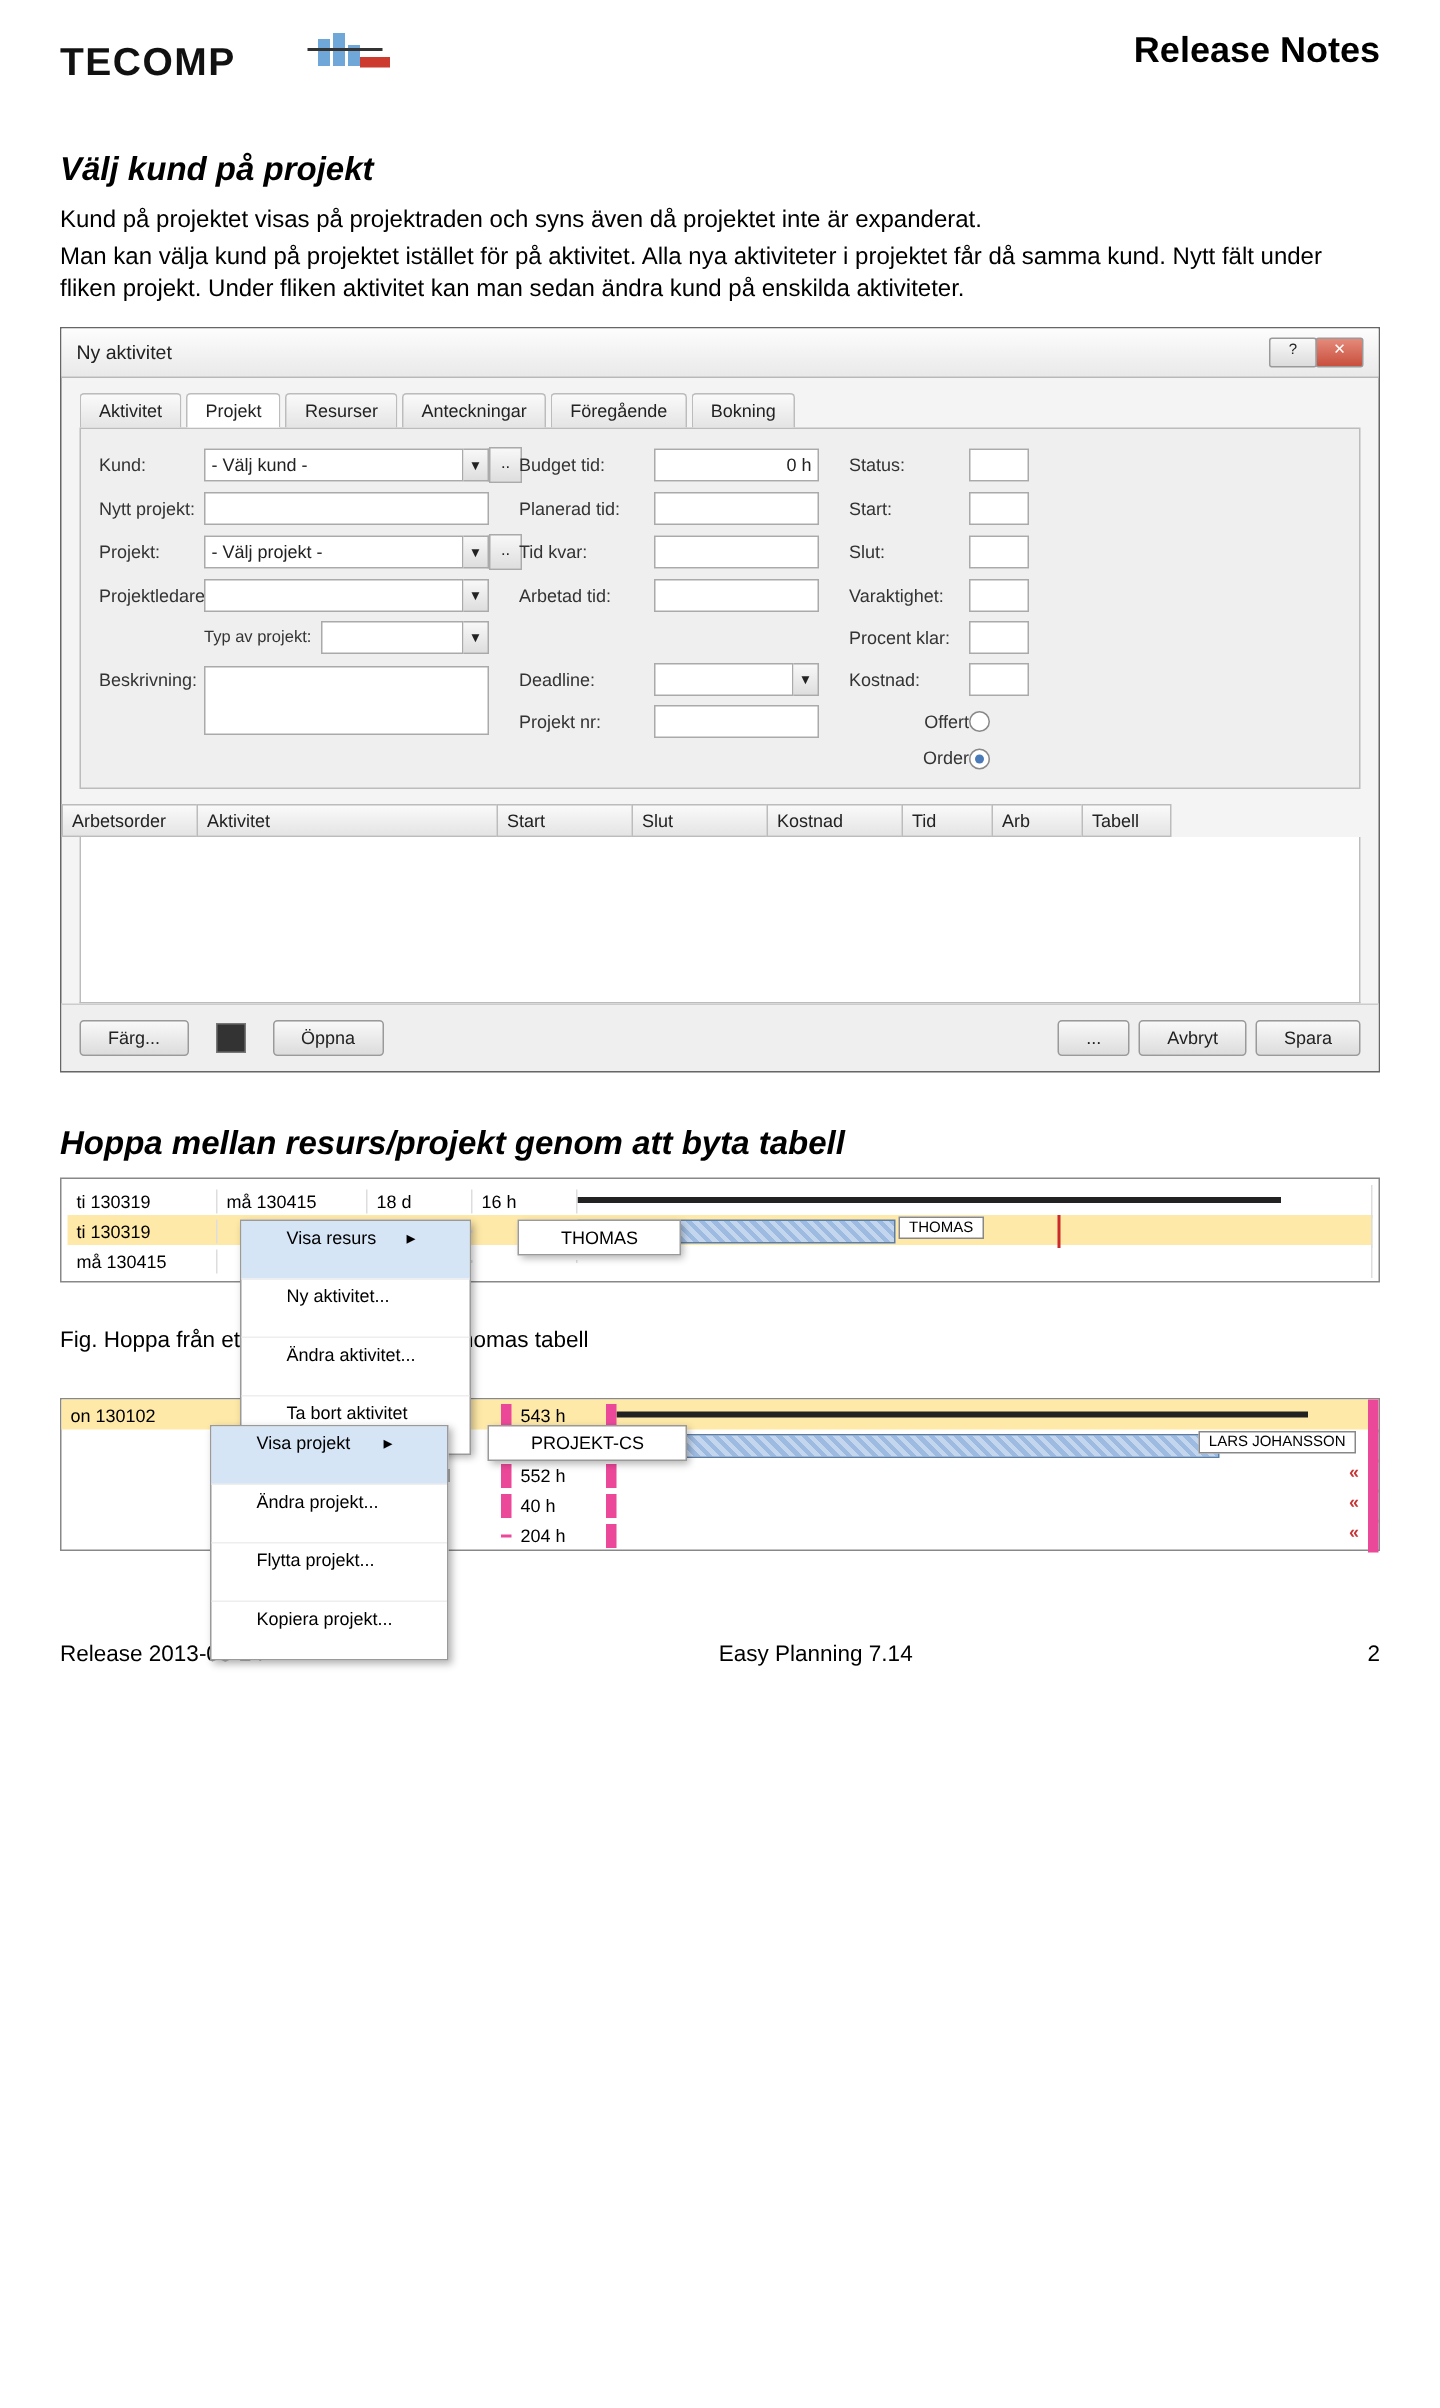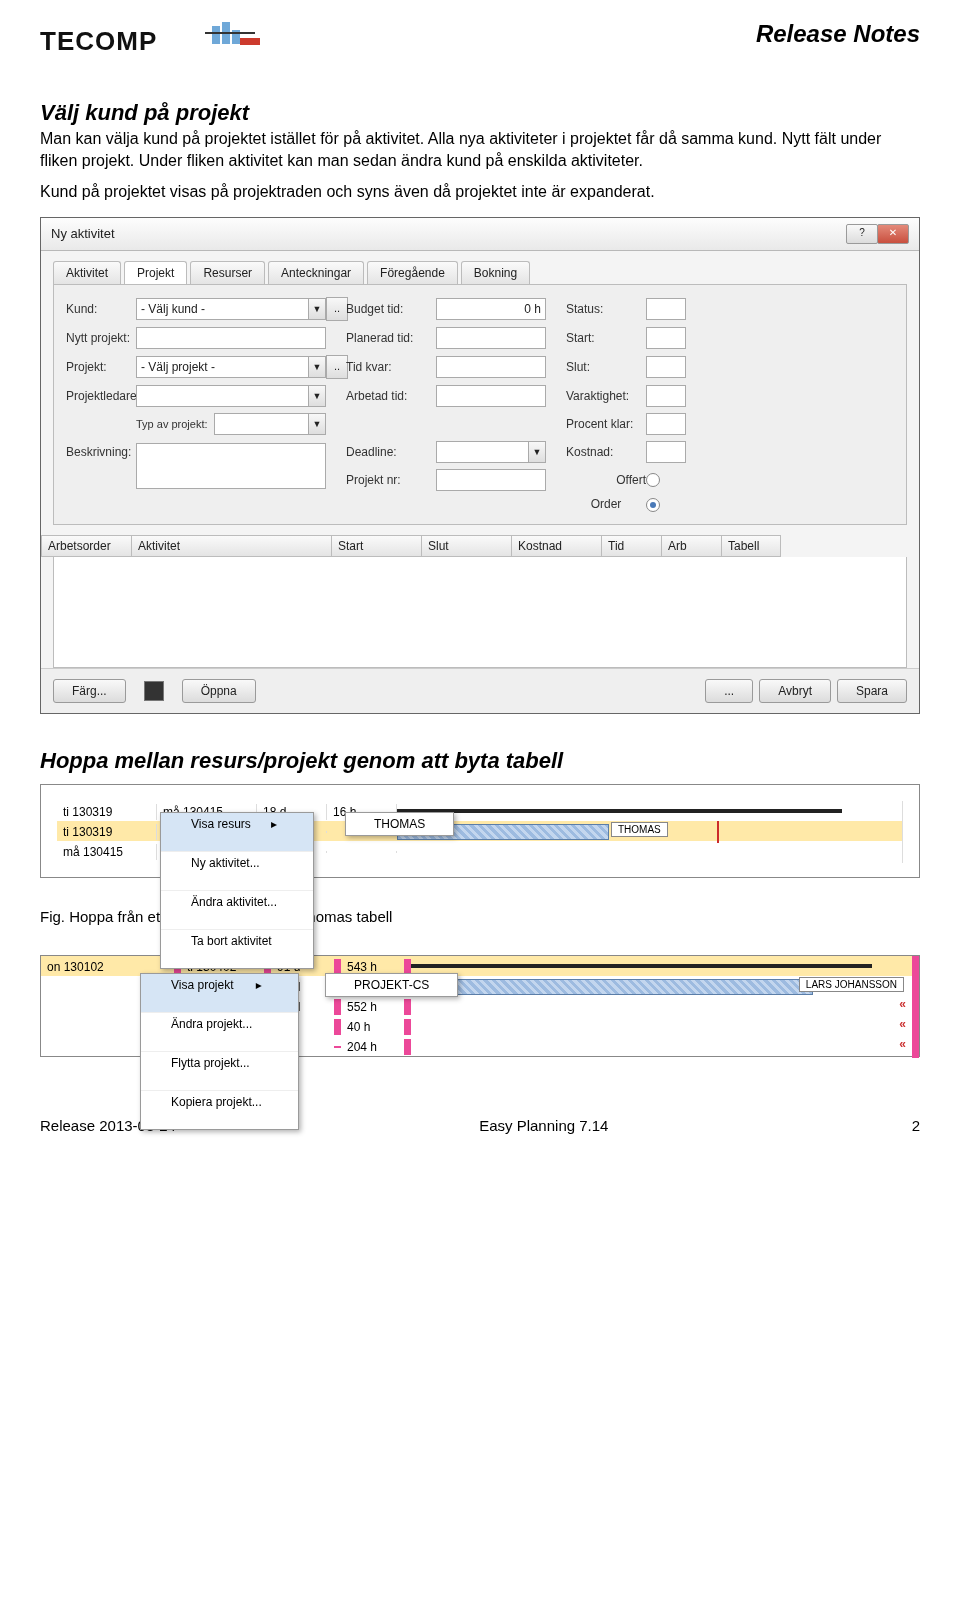--- a/index.html
+++ b/index.html
@@ -1,20 +1,20 @@
 <!DOCTYPE html>
 <html><head>
 <meta charset="utf-8">
 <style>
 html,body{margin:0;padding:0;background:#fff;font-family:Verdana,Arial,sans-serif;color:#000}
 .page{width:960px;margin:0 auto;padding:20px 40px 30px 40px;box-sizing:border-box;position:relative}
 .header{display:flex;justify-content:space-between;align-items:flex-start;margin-bottom:40px}
 .logo{width:240px;height:40px;position:relative}
 .logo svg{width:100%;height:100%}
-.hdr-title{font-weight:bold;font-size:24px;font-style:italic}
+.hdr-title{font-weight:bold;font-size:24px;}
 h2{font-family:Verdana,Arial,sans-serif;font-style:italic;font-weight:bold;font-size:22px;margin:0 0 2px 0}
 .body{font-size:16px;line-height:1.35;font-family:Verdana,Arial,sans-serif}
 .body div{margin:0 0 3px 0}
 .screenshot{border:1px solid #666;background:#f4f4f4;margin:14px 0 34px 0;font-family:"Segoe UI",Tahoma,sans-serif;color:#222}
 .dlg-title{background:linear-gradient(#fdfdfd,#e9e9e9);border-bottom:1px solid #b8b8b8;font-size:13px;padding:6px 10px;display:flex;justify-content:space-between;align-items:center}
 .win-btns{display:flex;gap:0}
 .win-btn{width:30px;height:18px;border:1px solid #9a9a9a;background:linear-gradient(#f9f9f9,#dcdcdc);border-radius:2px;margin-left:-1px;font-size:10px;text-align:center;line-height:16px}
 .win-btn.close{background:linear-gradient(#e48a7a,#c94f3e);color:#fff}
 .tabs{display:flex;gap:3px;padding:10px 12px 0 12px;font-size:12px}
 .tab{padding:4px 12px;border:1px solid #bcbcbc;border-bottom:none;border-radius:3px 3px 0 0;background:linear-gradient(#fafafa,#e4e4e4)}
@@ -27,21 +27,21 @@
 .dd .ar{width:16px;border:1px solid #aaa;border-left:0;background:linear-gradient(#f8f8f8,#dedede);text-align:center;line-height:20px;font-size:9px}
 .btn-sm{width:20px;height:22px;border:1px solid #aaa;background:linear-gradient(#f8f8f8,#dedede);text-align:center;font-size:11px;line-height:20px}
 .radio{width:12px;height:12px;border:1px solid #888;border-radius:50%;display:inline-block;vertical-align:middle;background:#fff}
 .radio.on::after{content:"";display:block;width:6px;height:6px;background:#4a7ab8;border-radius:50%;margin:3px}
 .tblhdr{display:grid;grid-template-columns:90px 200px 90px 90px 90px 60px 60px 60px;margin:10px 12px 0 0;font-size:12px}
 .tblhdr div{border:1px solid #bcbcbc;border-right:none;background:linear-gradient(#fafafa,#e4e4e4);padding:3px 6px}
 .tblhdr div:last-child{border-right:1px solid #bcbcbc}
 .tblbody{height:110px;border:1px solid #bcbcbc;border-top:none;margin:0 12px;background:#fff}
 .dlg-foot{display:flex;justify-content:space-between;padding:10px 12px;background:#efefef;border-top:1px solid #ccc;font-size:12px}
 .btn{border:1px solid #9a9a9a;background:linear-gradient(#f9f9f9,#dcdcdc);padding:4px 18px;border-radius:3px}
-.sshot2{border:1px solid #888;margin:10px 0 18px 0;padding:16px;background:#fff;font-family:"Segoe UI",Tahoma,sans-serif;font-size:12px}
+.sshot2{border:1px solid #888;margin:10px 0 18px 0;padding:4px;background:#fff;font-family:"Segoe UI",Tahoma,sans-serif;font-size:12px}
 .row{display:grid;grid-template-columns:100px 100px 70px 70px 1fr;align-items:center;height:20px}
 .row>div{padding:1px 6px;border-right:1px solid #ddd;white-space:nowrap;overflow:hidden}
 .row.sel{background:#ffe9a8}
 .gantt-area{position:relative;height:20px}
 .bar{position:absolute;top:3px;height:14px;border:1px solid #5b7ea8;background:repeating-linear-gradient(45deg,#9dbbe0,#9dbbe0 3px,#c3d6ee 3px,#c3d6ee 6px)}
 .vred{position:absolute;top:-40px;bottom:-60px;width:2px;background:#cc2b2b}
 .ctxmenu{position:absolute;background:#fff;border:1px solid #9a9a9a;box-shadow:2px 2px 5px rgba(0,0,0,.3);font-size:12px;z-index:5}
 .ctxmenu .mi{padding:4px 36px 20px 30px;white-space:nowrap;border-bottom:1px solid #eee}
 .ctxmenu .mi:last-child{border-bottom:none}
 .ctxmenu .mi.hl{background:#d6e5f5}
@@ -72,22 +72,22 @@
         <rect x="192" y="10" width="8" height="14" fill="#6fa8d8"></rect>
         <rect x="200" y="18" width="20" height="7" fill="#cc3b2e"></rect>
         <rect x="165" y="12" width="50" height="2" fill="#333"></rect>
       </svg>
     </div>
     <div class="hdr-title">Release Notes</div>
   </div>
 
   <h2>Välj kund på projekt</h2>
   <div class="body">
+    <div style="margin-top:10px">Kund på projektet visas på projektraden och syns även då projektet inte är expanderat.</div>
     <div>Man kan välja kund på projektet istället för på aktivitet. Alla nya aktiviteter i projektet får då samma kund. Nytt fält under fliken projekt. Under fliken aktivitet kan man sedan ändra kund på enskilda aktiviteter.</div>
-    <div style="margin-top:10px">Kund på projektet visas på projektraden och syns även då projektet inte är expanderat.</div>
   </div>
 
   <div class="screenshot">
     <div class="dlg-title">
       <span>Ny aktivitet</span>
       <div class="win-btns">
         <div class="win-btn">?</div>
         <div class="win-btn close">✕</div>
       </div>
     </div>
@@ -182,21 +182,21 @@
       <div></div>
       <div class="lbl" style="text-align:right">Offert</div>
       <div><span class="radio"></span></div>
 
       <div></div>
         <div></div>
         <div></div>
         <div></div>
         <div></div>
         <div></div>
-      <div class="lbl" style="text-align:center">Order</div>
+      <div class="lbl" style="text-align:right">Order</div>
       <div><span class="radio on"></span></div>
     </div>
     <div class="tblhdr">
       <div>Arbetsorder</div>
         <div>Aktivitet</div>
       <div>Start</div>
         <div>Slut</div>
       <div>Kostnad</div>
         <div>Tid</div>
       <div>Arb</div>

